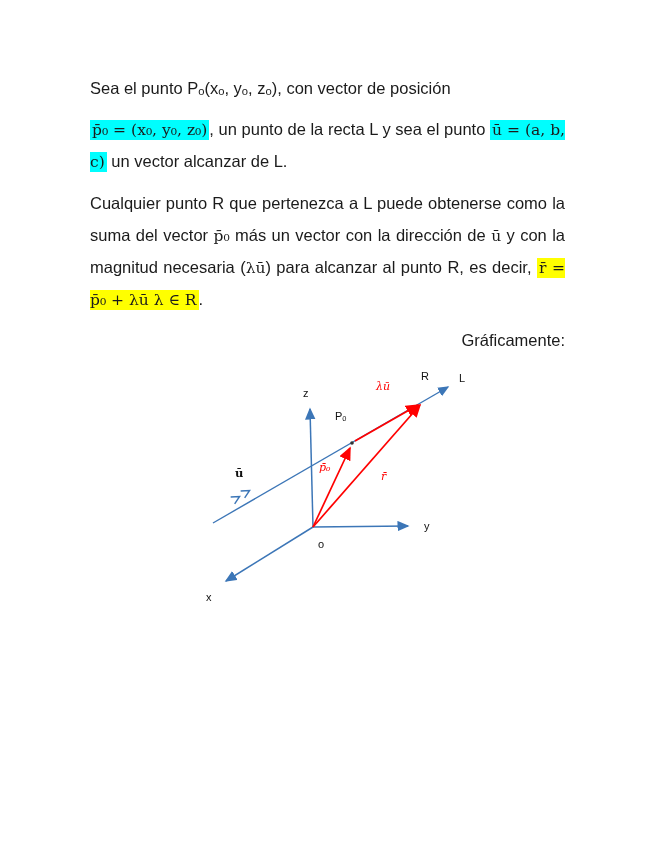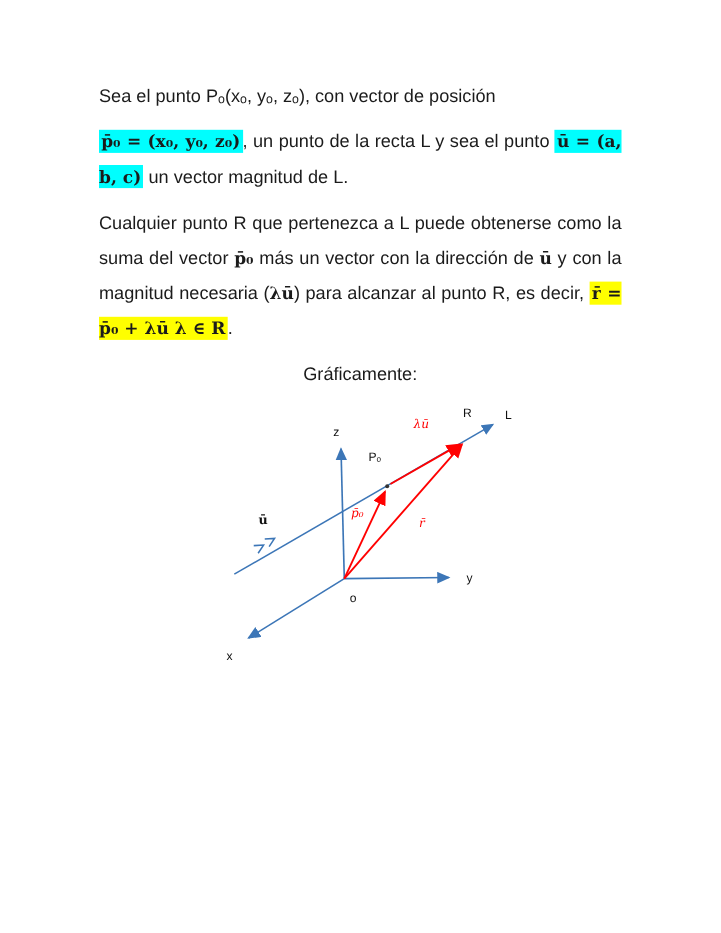--- a/index.html
+++ b/index.html
@@ -14,24 +14,24 @@
     width: 655px; height: 612px;
     background: #ffffff;
     padding: 72px 90px 0 90px;
   }
   .para {
     font-size: 16.5px;
     line-height: 1.95;
     margin-bottom: 9px;
     text-align: justify;
   }
-  .para.last-left { text-align: center; }
+  .para.last-left { text-align: right; }
   .math {
     font-family: "DejaVu Serif", "DejaVu Sans", serif;
-    font-weight: 700;
+    font-weight: 400;
     font-size: 15.5px;
     margin-top: 34px;
   }
   .hl-cyan   { background: #00fefe; padding: 1px 2px; }
   .hl-yellow { background: #ffff00; padding: 1px 2px; }
   .figure { margin-top: 10px; }
   svg text {
     font-family: "Liberation Sans", "DejaVu Sans", sans-serif;
     font-size: 11px;
     fill: #111111;
@@ -52,21 +52,21 @@
   svg line.vec { stroke-width: 1.7; }
   svg path.chev { fill: none; stroke-width: 1.4; }
 </style>
 </head>
 <body>
 
 <main class="page">
 
   <p class="para"><span>Sea el punto Pₒ(xₒ, yₒ, zₒ), con vector de posición</span></p>
 
-  <p class="para"><span class="math hl-cyan">p̄₀ = (x₀, y₀, z₀)</span><span>, un punto de la recta L y sea el punto </span><span class="math hl-cyan">ū = (a, b, c)</span><span> un vector magnitud de L.</span></p>
+  <p class="para"><span class="math hl-cyan">p̄₀ = (x₀, y₀, z₀)</span><span>, un punto de la recta L y sea el punto </span><span class="math hl-cyan">ū = (a, b, c)</span><span> un vector alcanzar de L.</span></p>
 
   <p class="para"><span>Cualquier punto R que pertenezca a L puede obtenerse como la suma del vector </span><span class="math">p̄₀</span><span> más un vector con la dirección de </span><span class="math">ū</span><span> y con la magnitud necesaria (</span><span class="math">λū</span><span>) para alcanzar al punto R, es decir, </span><span class="math hl-yellow">r̄ = p̄₀ + λū   λ ∈ R</span><span>.</span></p>
 
   <p class="para last-left"><span>Gráficamente:</span></p>
 
   <div class="figure">
     <svg width="475" height="252" viewBox="0 0 475 252">
       <defs>
         <marker id="arrowBlue" markerWidth="9" markerHeight="8" refX="7" refY="3.5" orient="auto">
           <path d="M0,0 L8,3.5 L0,7 Z" fill="#3C76B7"></path>

